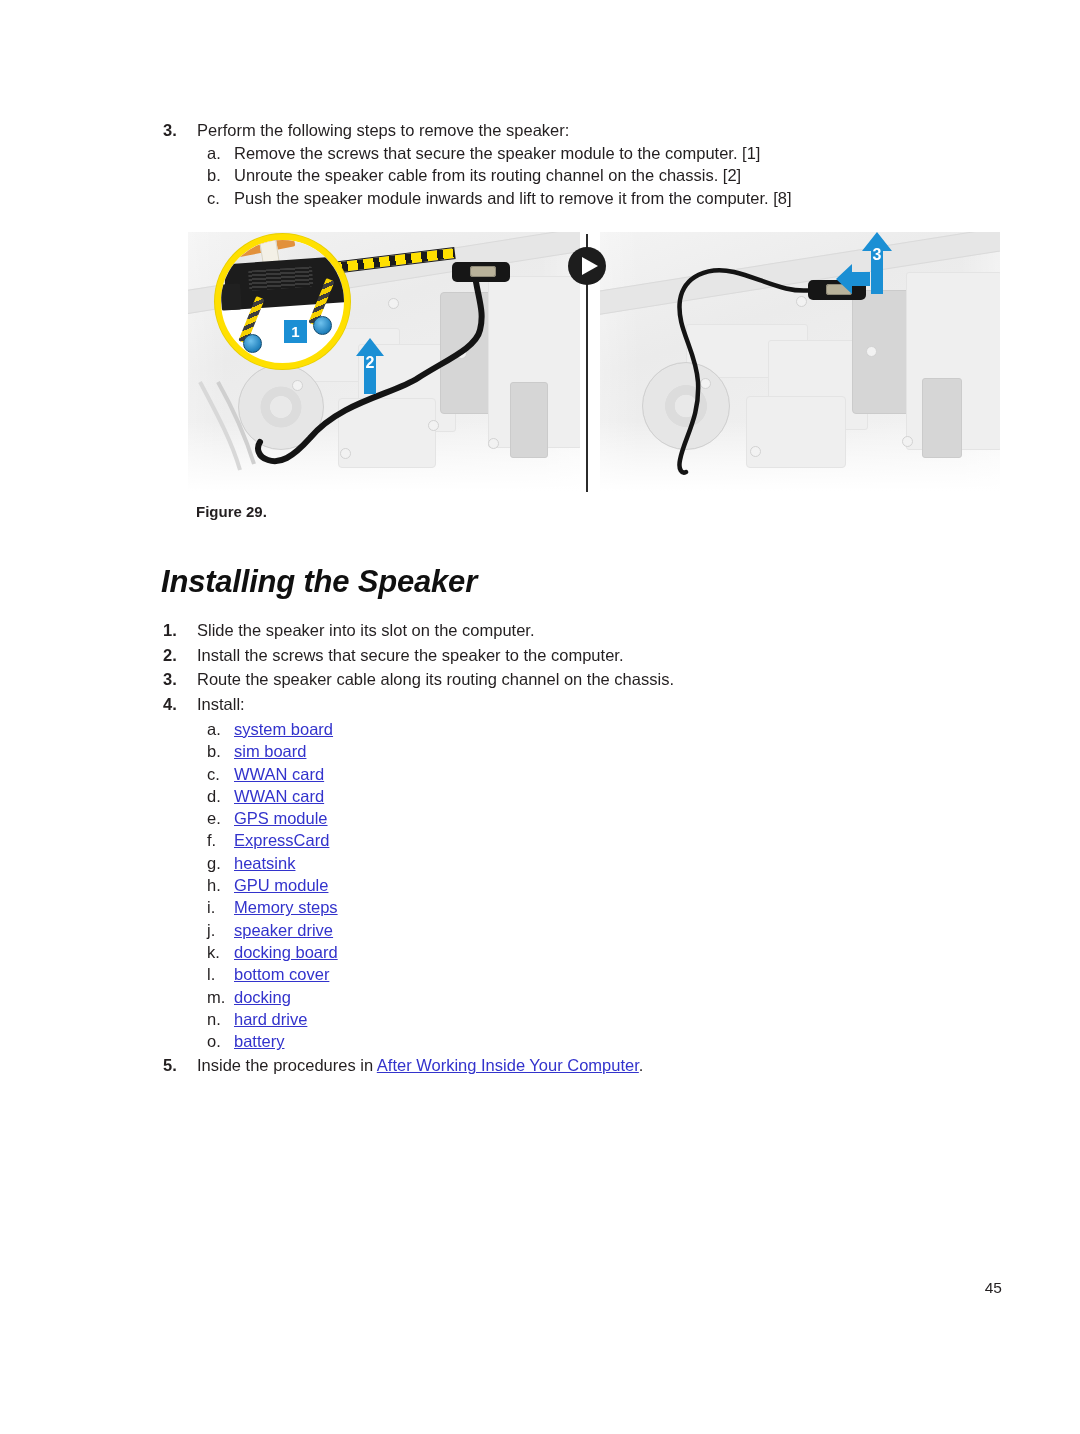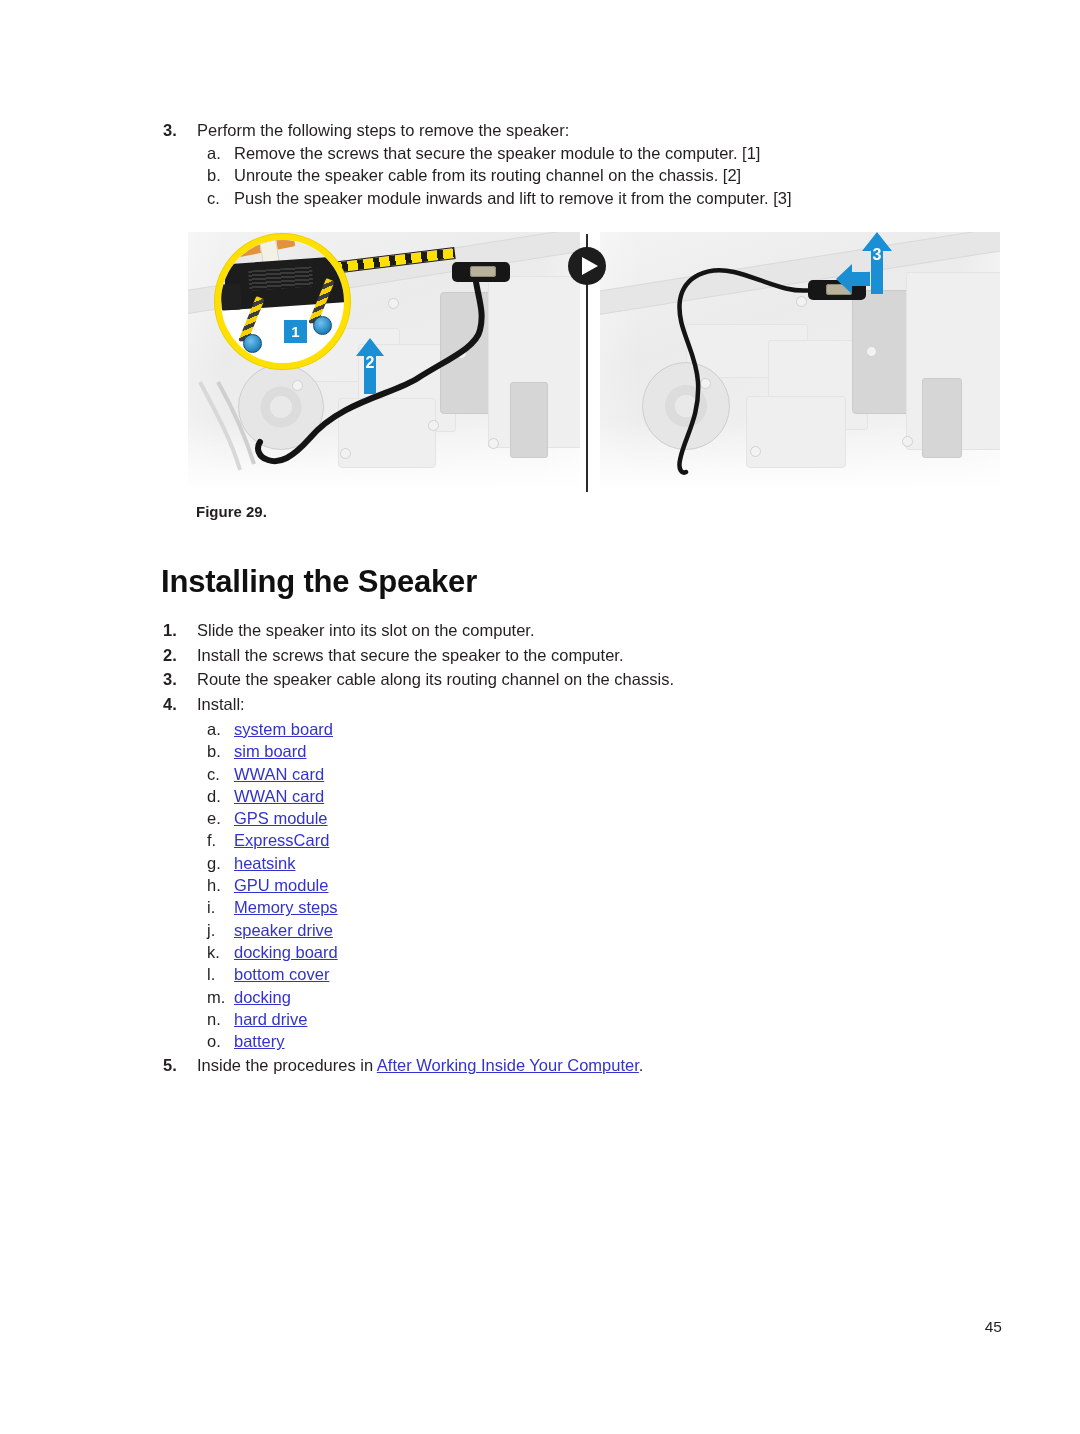--- a/index.html
+++ b/index.html
@@ -305,35 +305,36 @@
 
   
   .section-heading {
     position: absolute;
     left: 161px;
     top: 564px;
     font-size: 31px;
     font-weight: bold;
     letter-spacing: -0.2px;
     color: #101010;
+    font-style: italic;
   }
 
   
   #install-steps {
     left: 163px;
     top: 620px;
     width: 800px;
   }
   #install-steps .step-row { margin-bottom: 3px; }
   #install-steps .sub-row { line-height: 22.3px; }
 
   .page-number {
     position: absolute;
     right: 78px;
-    top: 1318px;
+    top: 1279px;
     font-size: 15.5px;
     color: #231f20;
   }
 </style>
 </head>
 <body>
 
 <div class="page">
 
   <div class="steps" id="top-steps">
@@ -344,21 +345,21 @@
     <div class="sub-row">
       <div class="sub-letter">a.</div>
       <div class="sub-txt">Remove the screws that secure the speaker module to the computer. [1]</div>
     </div>
     <div class="sub-row">
       <div class="sub-letter">b.</div>
       <div class="sub-txt">Unroute the speaker cable from its routing channel on the chassis. [2]</div>
     </div>
     <div class="sub-row">
       <div class="sub-letter">c.</div>
-      <div class="sub-txt">Push the speaker module inwards and lift to remove it from the computer. [3]</div>
+      <div class="sub-txt">Push the speaker module inwards and lift to remove it from the computer. [8]</div>
     </div>
   </div>
 
   <div class="figure-wrap">
 
     <div class="panel panel-left">
       <div class="chassis">
 
         <div class="ch-part bar-slant" style="left:-10px;top:26px;width:420px;height:22px;"></div>
         <div class="ch-part ch-light" style="left:92px;top:96px;width:118px;height:52px;border-radius:3px;"></div>

